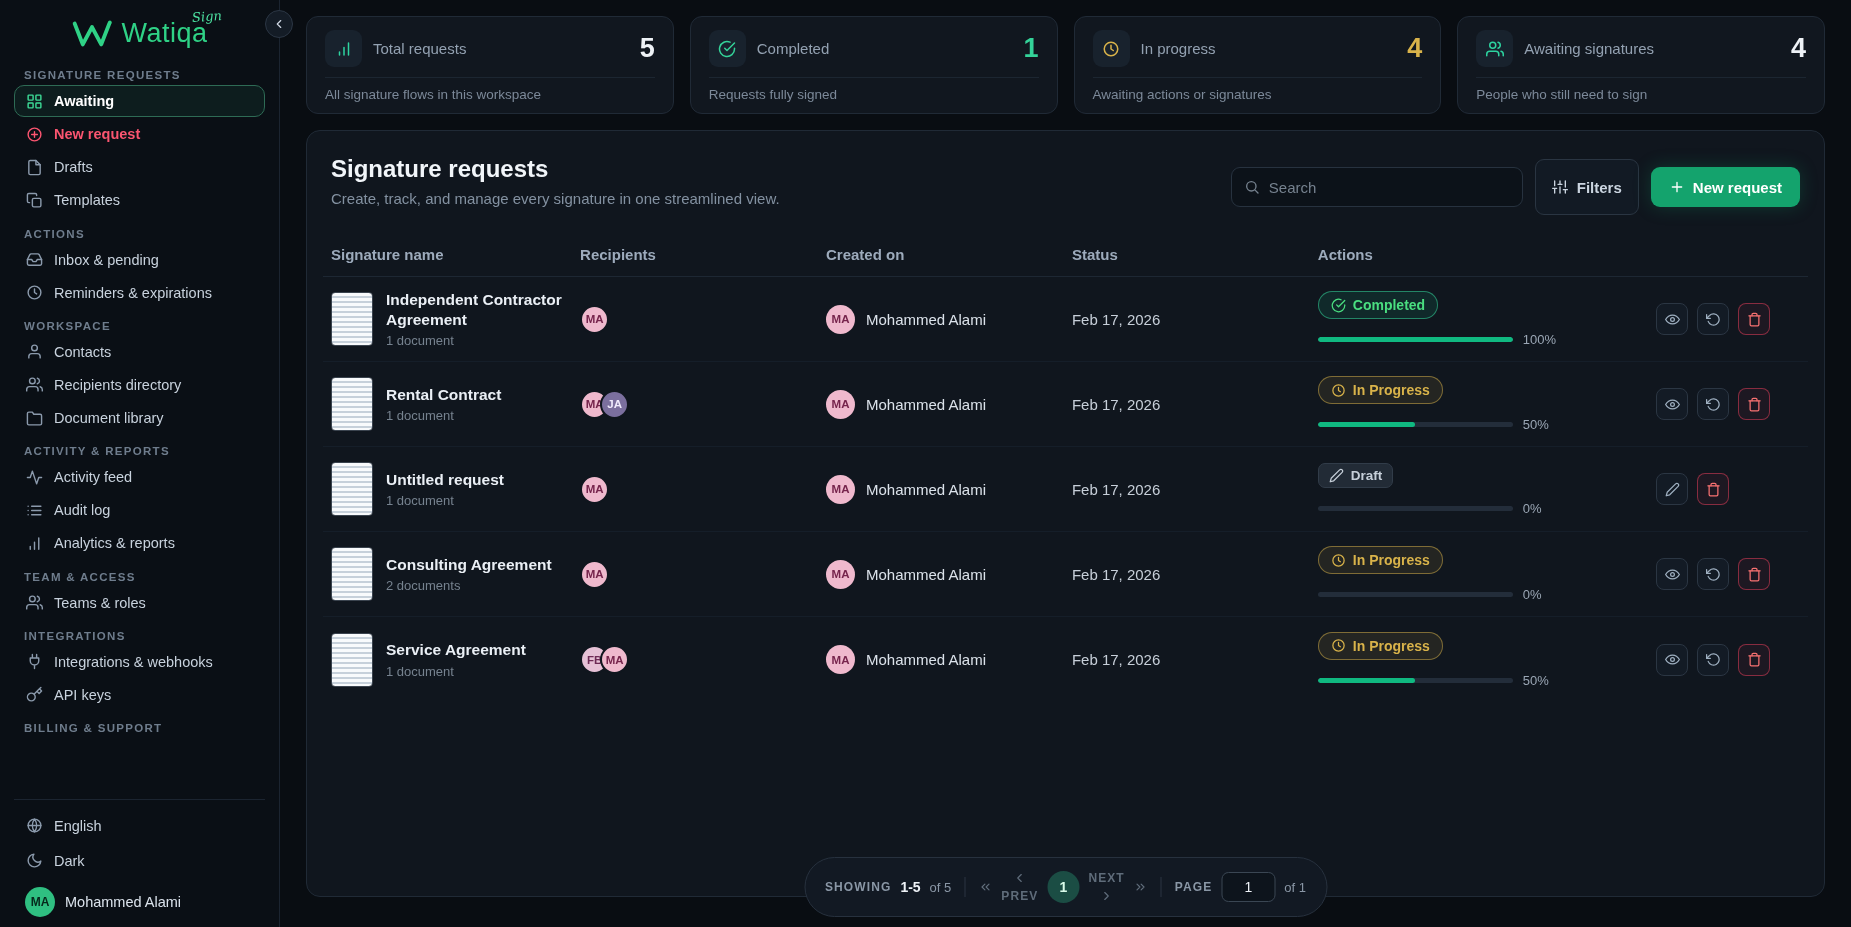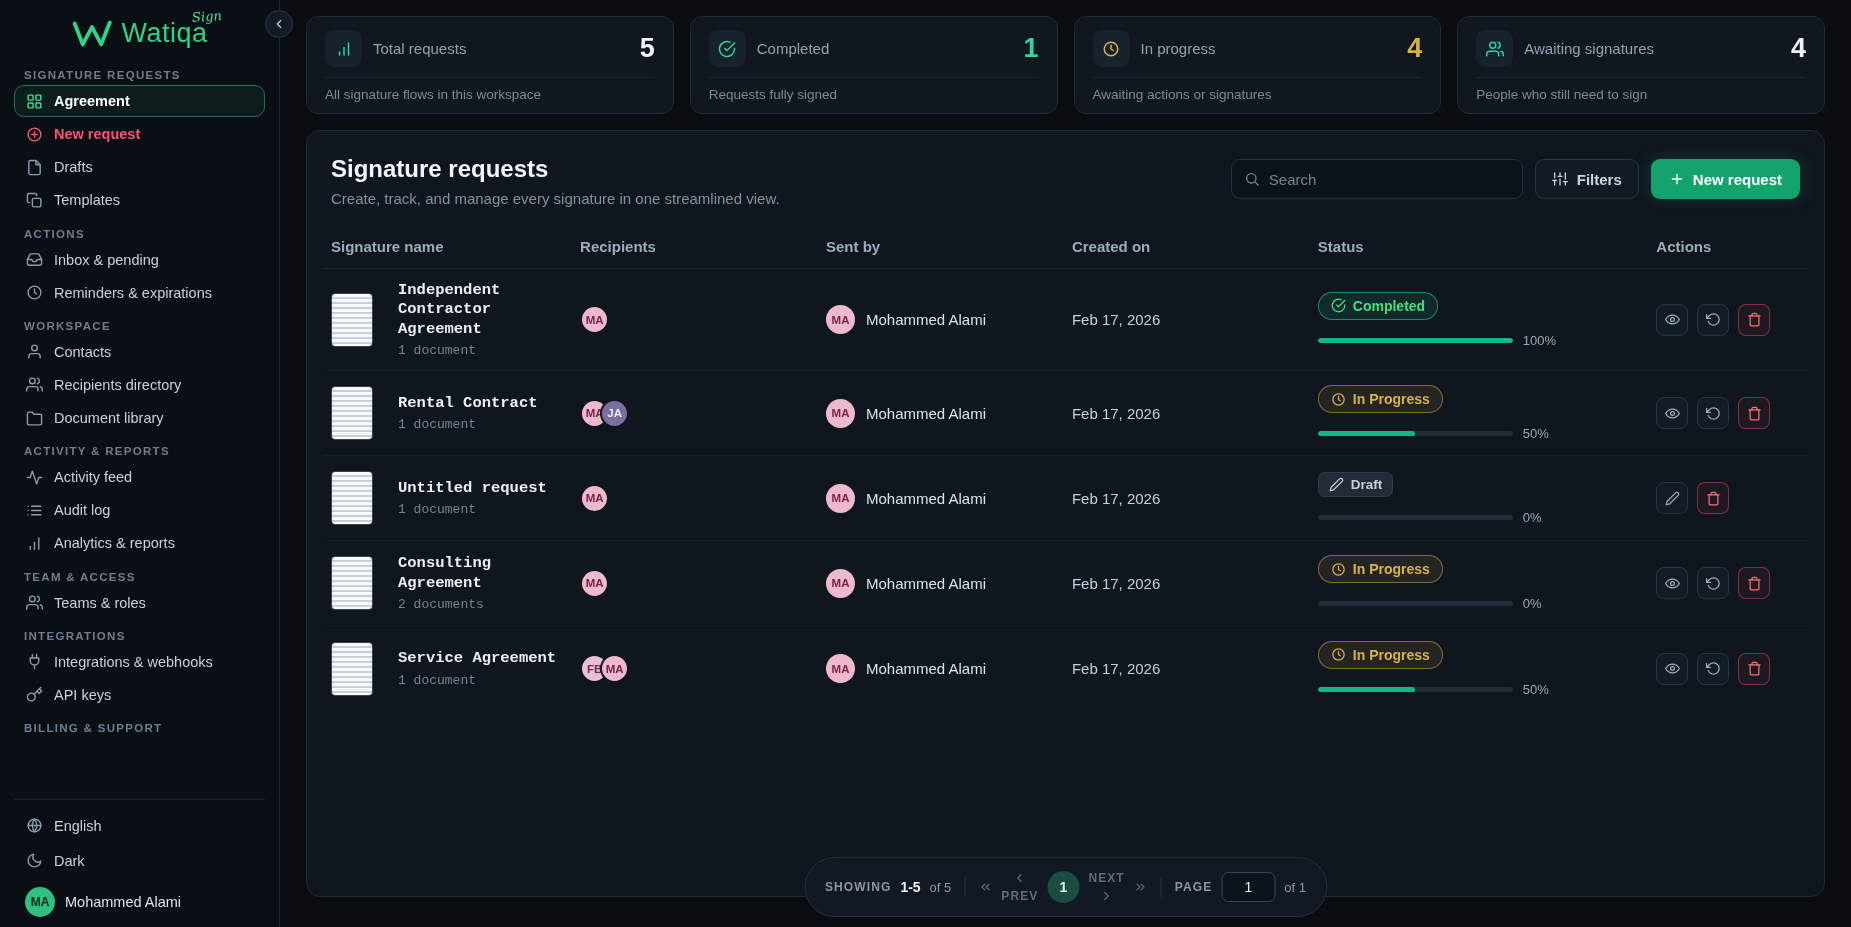--- a/index.html
+++ b/index.html
@@ -58,33 +58,33 @@
   .panel { margin:16px 0 30px; flex:1; background:#10161e; border:1px solid #202a36; border-radius:14px;
            display:flex; flex-direction:column; position:relative; padding:0 16px; }
   .panel-head { display:flex; align-items:flex-start; justify-content:space-between; padding:24px 8px 18px; }
   .panel-title { font-size:24px; font-weight:700; color:#f1f5f9; }
   .panel-sub { font-size:15px; color:#8391a1; margin-top:7px; }
   .tools { display:flex; align-items:center; gap:12px; margin-top:4px; }
   .search { display:flex; align-items:center; gap:9px; background:#0c1219; border:1px solid #27323f; border-radius:9px;
             height:40px; width:292px; padding:0 12px; color:#76828f; }
   .search input { background:transparent; border:none; outline:none; color:#dfe6ee; font-size:15px; width:100%; font-family:inherit; }
   .search input::placeholder { color:#76828f; }
-  .btn-filters { display:flex; align-items:center; gap:9px; height:40px; padding:0 16px; background:#121a24;
+  .btn-filters { display:flex; align-items:center; gap:9px; height:56px; padding:0 16px; background:#121a24;
                  border:1px solid #2a3542; border-radius:9px; color:#cbd5e0; font-size:15px; font-weight:600;
                  cursor:pointer; font-family:inherit; }
   .btn-new { display:flex; align-items:center; gap:8px; height:40px; padding:0 18px; background:#14a36d; border:none;
              border-radius:9px; color:#fff; font-size:15px; font-weight:700; cursor:pointer; font-family:inherit;
              box-shadow:0 0 18px rgba(20,163,109,.25); }
 
   .thead, .trow { display:grid; grid-template-columns:1.56fr 1.54fr 1.54fr 1.54fr 2.12fr 1fr; align-items:center; }
   .thead { border-bottom:1px solid #1d2733; }
   .th { font-size:15px; font-weight:700; color:#9dabbc; padding:13px 8px; }
   .trow { border-bottom:1px solid #151e29; min-height:85px; }
   .td { padding:12px 8px; }
-  .name-cell { display:flex; align-items:center; gap:25px;font-family:Liberation Mono, monospace; }
+  .name-cell { display:flex; align-items:center; gap:13px; }
   .thumb { width:42px; height:54px; border-radius:4px; flex:none; border:1px solid #3a434e;
            background:repeating-linear-gradient(180deg,#f8fafc 0 3px,#c6d0da 3px 5px); }
   .doc-name { font-size:15.5px; font-weight:700; color:#eaeff5; line-height:1.25; max-width:185px; }
   .doc-sub { font-size:13px; color:#76828f; margin-top:4px; }
   .rec-av { width:29px; height:29px; font-size:11.5px; border:2px solid #10161e; }
   .rec-av + .rec-av { margin-left:-9px; }
   .sent-cell { display:flex; align-items:center; gap:11px; font-size:15px; color:#dbe2ea; }
   .sent-av { width:29px; height:29px; font-size:11.5px; }
   .date-cell { font-size:15px; color:#c7cfd9; }
   .pill { display:inline-flex; align-items:center; gap:7px; border-radius:999px; padding:5px 12px; font-size:14px; font-weight:600; }
@@ -143,21 +143,21 @@
 
     <nav class="nav">
       <div class="nav-head first">SIGNATURE REQUESTS</div>
       <a class="nav-item active">
         <svg class="svgi" viewBox="0 0 24 24">
             <rect x="3" y="3" width="7" height="7" rx="1"></rect>
             <rect x="14" y="3" width="7" height="7" rx="1"></rect>
             <rect x="14" y="14" width="7" height="7" rx="1"></rect>
             <rect x="3" y="14" width="7" height="7" rx="1"></rect>
           </svg>
-        <span>Agreement</span>
+        <span>Awaiting</span>
       </a>
       <a class="nav-item accent-red">
         <svg class="svgi" viewBox="0 0 24 24">
             <circle cx="12" cy="12" r="9"></circle>
             <path d="M12 8v8M8 12h8"></path>
           </svg>
         <span>New request</span>
       </a>
       <a class="nav-item">
         <svg class="svgi" viewBox="0 0 24 24">
@@ -366,21 +366,20 @@
                 <path d="M12 5v14M5 12h14"></path>
               </svg>
             <span>New request</span>
           </button>
         </div>
       </div>
 
       <div class="thead">
         <div class="th">Signature name</div>
         <div class="th">Recipients</div>
-        <div class="th">Sent by</div>
         <div class="th">Created on</div>
         <div class="th">Status</div>
         <div class="th">Actions</div>
       </div>
 
       <div class="trow">
         <div class="td name-cell">
           <span class="thumb"></span>
           <span>
             <div class="doc-name">Independent Contractor Agreement</div>

